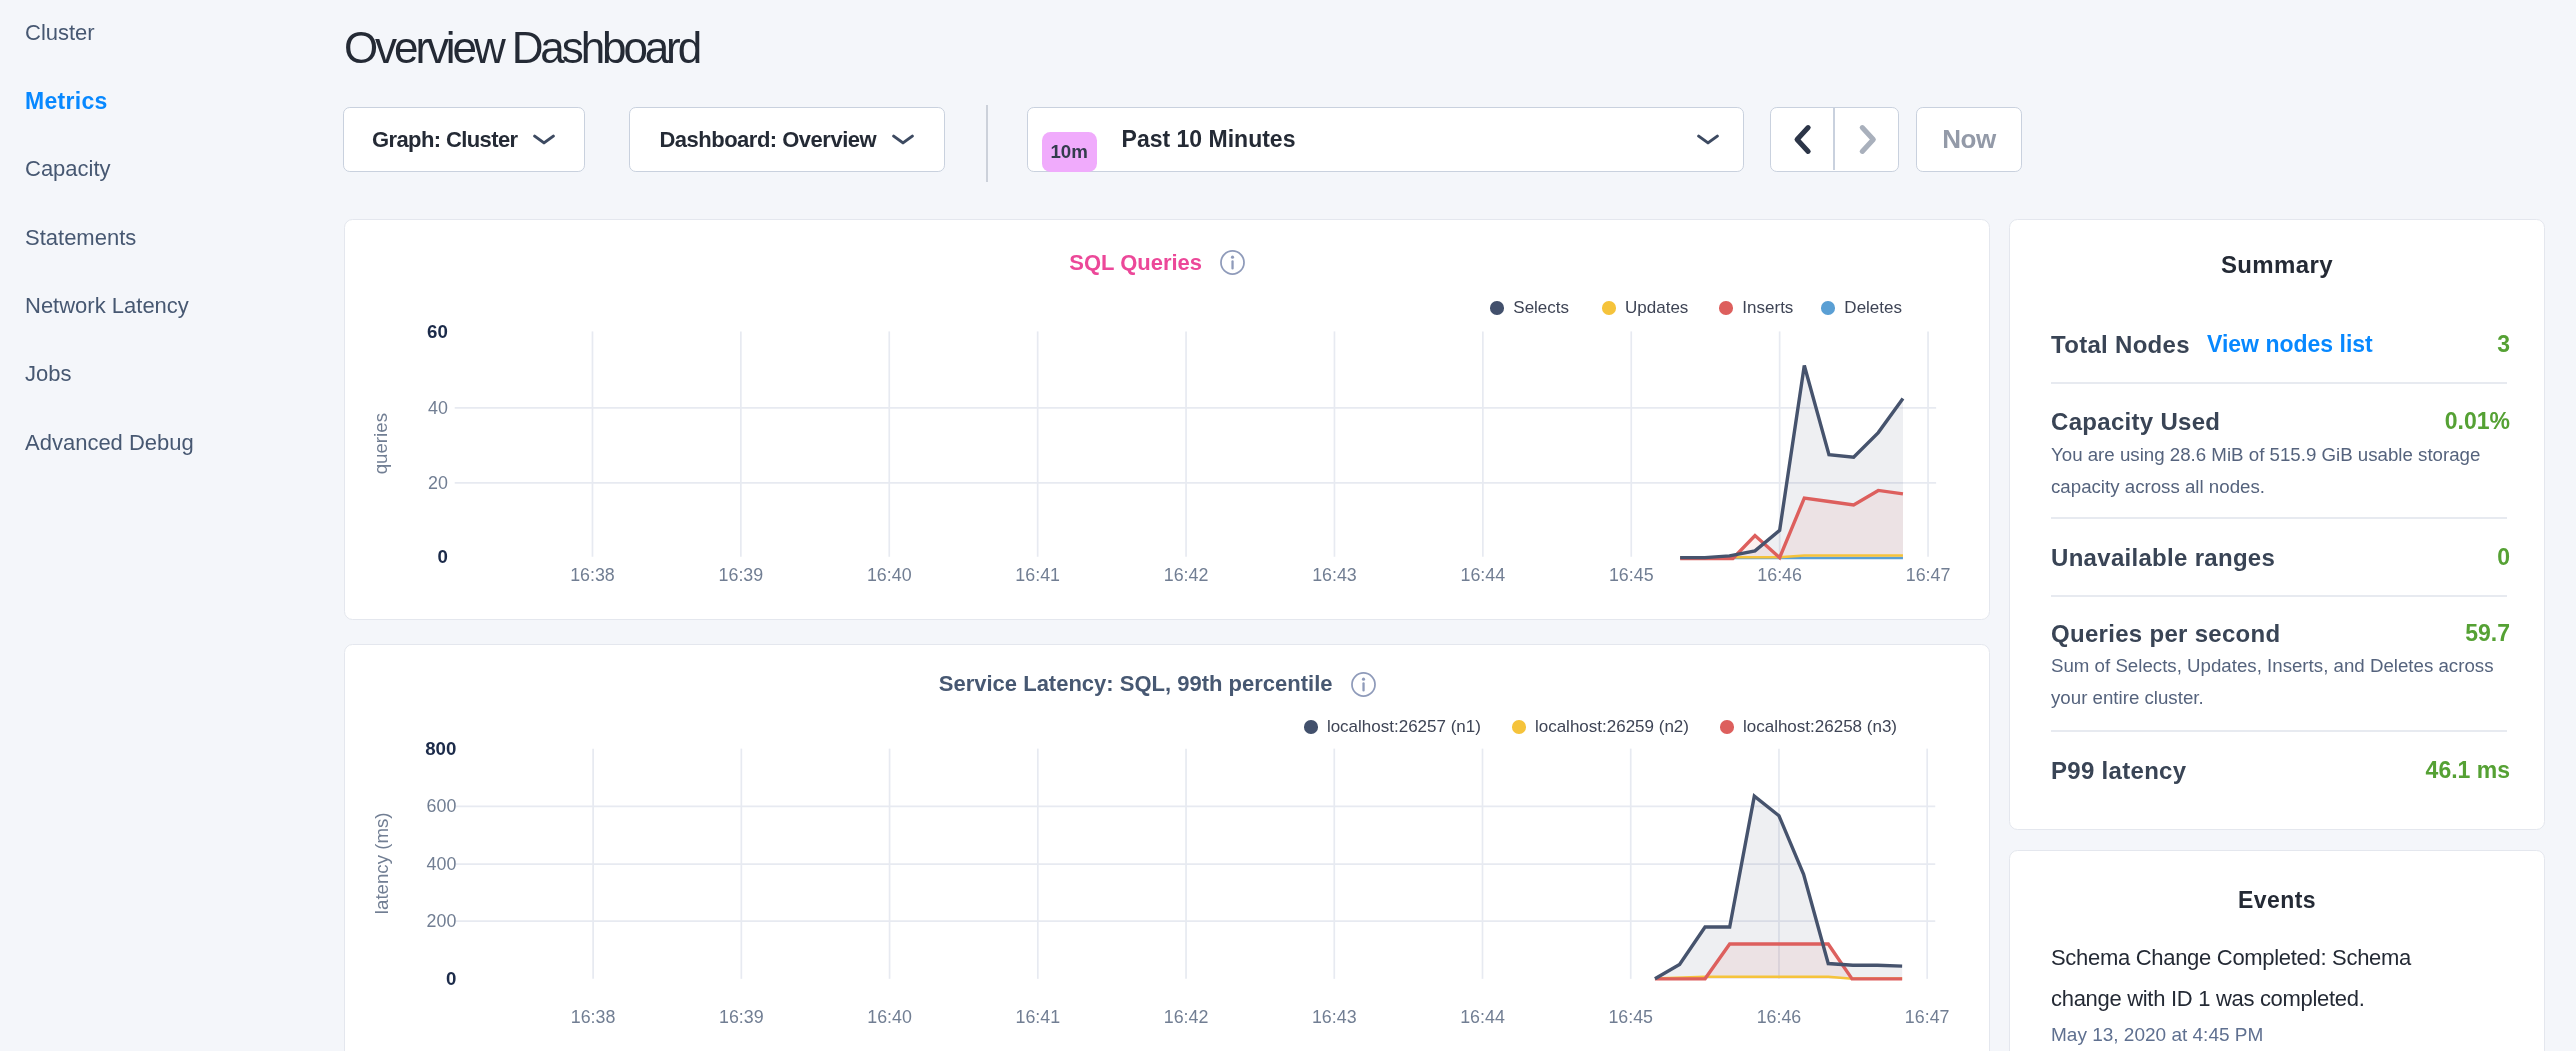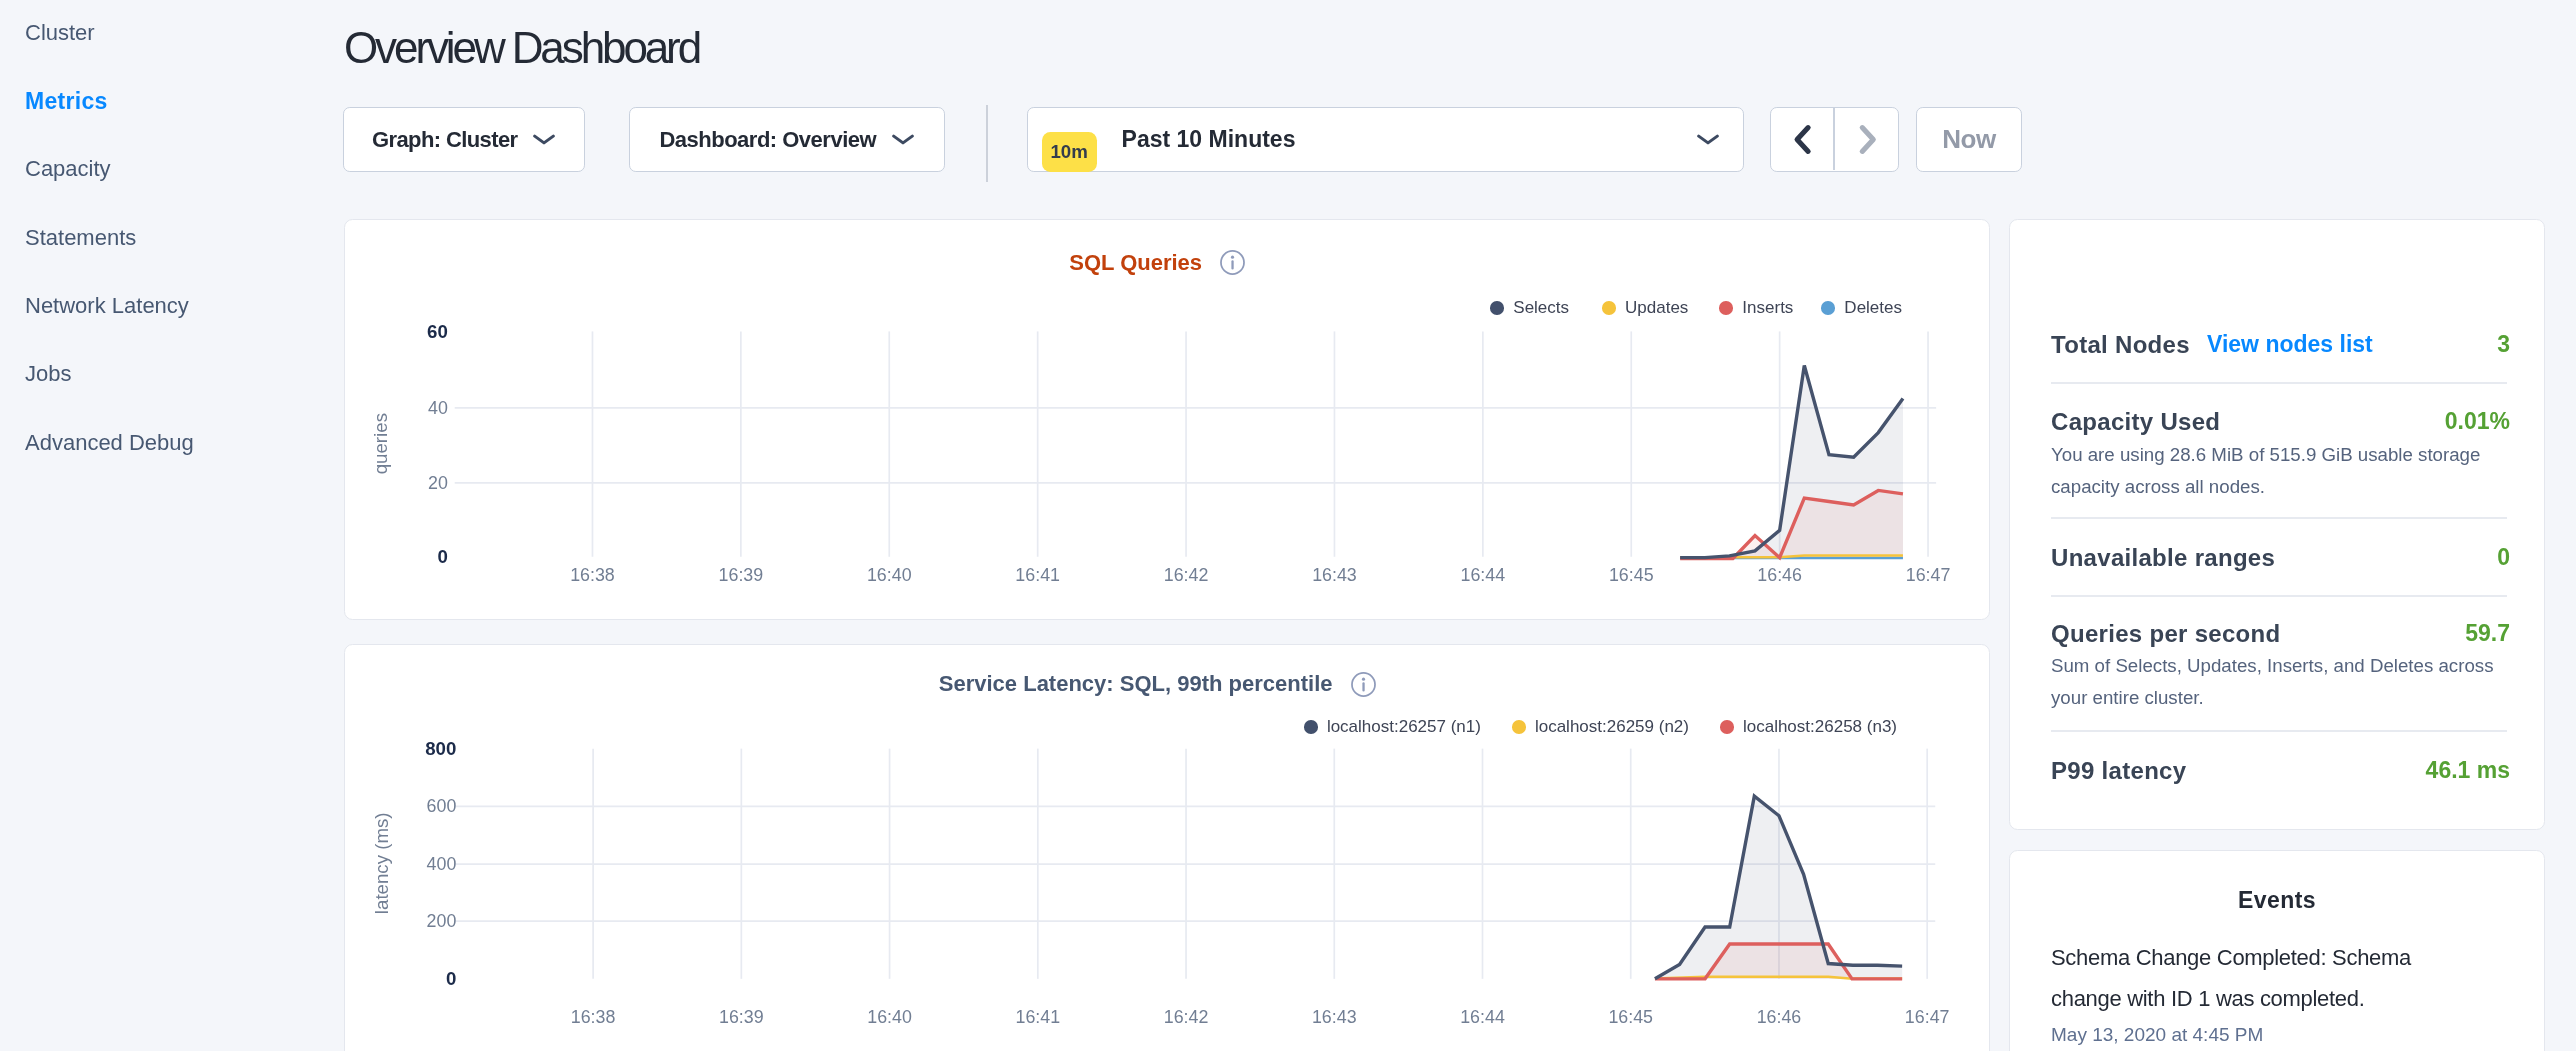--- a/index.html
+++ b/index.html
@@ -38,42 +38,42 @@
       </svg>
   </div>
   <div class="btn" style="left:629px;top:107px;width:316px;height:65px;">
     <span style="font-size:22px;letter-spacing:-0.5px;">Dashboard: Overview</span>
     <svg width="24" height="11" style="margin-left:14.5px;" viewBox="0 0 28 13">
         <polyline points="3,2.5 14,10.5 25,2.5" fill="none" stroke="#3d4a61" stroke-width="3.6" stroke-linecap="round" stroke-linejoin="round"></polyline>
       </svg>
   </div>
   <div class="abs" style="left:986px;top:105px;width:1.7px;height:77px;background:#ccd1da;"></div>
   <div class="btn" style="left:1027px;top:107px;width:717px;height:65px;justify-content:flex-start;">
-    <span style="margin-left:13.6px;background:#fde047;border-radius:8.5px;width:55px;height:40px;display:flex;align-items:center;justify-content:center;font-size:18.7px;color:#333c4d;margin-top:24px;">10m</span>
+    <span style="margin-left:13.6px;background:#f0abfc;border-radius:8.5px;width:55px;height:40px;display:flex;align-items:center;justify-content:center;font-size:18.7px;color:#333c4d;margin-top:24px;">10m</span>
     <span style="margin-left:25px;font-size:23px;">Past 10 Minutes</span>
     <svg width="24" height="11" viewBox="0 0 28 13" style="position:absolute;right:23px;">
         <polyline points="3,2.5 14,10.5 25,2.5" fill="none" stroke="#3d4a61" stroke-width="3.6" stroke-linecap="round" stroke-linejoin="round"></polyline>
       </svg>
   </div>
   <div class="btn" style="left:1770px;top:107px;width:129px;height:65px;">
     <div style="position:absolute;left:62px;top:0;width:1.7px;height:62px;background:#c9d1de;"></div>
     <svg width="20.4" height="31" viewBox="0 0 24 36" style="position:absolute;left:21px;top:16px;">
         <polyline points="19,4 6,18 19,32" fill="none" stroke="#2c3548" stroke-width="6" stroke-linecap="round" stroke-linejoin="round"></polyline>
       </svg>
     <svg width="20.4" height="31" viewBox="0 0 24 36" style="position:absolute;left:87px;top:16px;">
         <polyline points="5,4 18,18 5,32" fill="none" stroke="#a9b0bc" stroke-width="6" stroke-linecap="round" stroke-linejoin="round"></polyline>
       </svg>
   </div>
   <div class="btn" style="left:1916px;top:107px;width:106px;height:65px;">
     <span style="font-size:26px;letter-spacing:-0.4px;color:#939aa8;">Now</span>
   </div>
 
   <div class="panel" style="left:344px;top:219px;width:1646px;height:401px;">
     <div style="position:absolute;left:-18.7px;right:0;top:29px;display:flex;align-items:center;justify-content:center;">
-      <span style="font-size:22px;font-weight:bold;color:#c2410c;">SQL Queries</span>
+      <span style="font-size:22px;font-weight:bold;color:#ec4899;">SQL Queries</span>
       <svg width="27" height="27" viewBox="0 0 34 34" style="margin-left:17px;">
           <circle cx="17" cy="17" r="14.5" fill="none" stroke="#8f9bba" stroke-width="2.2"></circle>
           <circle cx="17" cy="10.3" r="2" fill="#8f9bba"></circle>
           <rect x="15.6" y="14.3" width="2.9" height="11.5" rx="1.4" fill="#8f9bba"></rect>
         </svg>
     </div>
     <div class="leg" style="top:78px;right:87px;">
       <span class="d" style="background:#42506c;"></span>
         <span>Selects</span>
       <span class="d" style="background:#f5c33b;margin-left:33px;"></span>
@@ -169,20 +169,21 @@
       <text x="42" y="257" text-anchor="middle" dominant-baseline="central" font-size="22" fill="#717e93" transform="rotate(-90 42 257)">latency (ms)</text>
       <path d="M1541,393 L1541,393 L1570,376 L1600,332 L1629,332 L1658,178 L1687,201 L1716,270 L1745,375 L1774,377 L1803,377 L1832,378 L1832,393 Z" fill="#46536d" fill-opacity="0.09"></path>
       <path d="M1541,393 L1541,393 L1600,393 L1629,352 L1745,352 L1773,393 L1832,393 L1832,393 Z" fill="#dd5f5d" fill-opacity="0.09"></path>
       <polyline points="1541,392.5 1600,390.5 1745,390.5 1770,392.5 1832,392.5" fill="none" stroke="#f5c33b" stroke-width="3"></polyline>
       <polyline points="1541,393 1600,393 1629,352 1745,352 1773,393 1832,393" fill="none" stroke="#dd5f5d" stroke-width="4"></polyline>
       <polyline points="1541,393 1570,376 1600,332 1629,332 1658,178 1687,201 1716,270 1745,375 1774,377 1803,377 1832,378" fill="none" stroke="#46536d" stroke-width="4"></polyline>
       </svg>
   </div>
 
   <div class="panel" style="left:2009px;top:219px;width:536px;height:611px;">
+    <div style="position:absolute;left:0;right:0;top:31px;text-align:center;font-size:24px;font-weight:bold;color:#242a35;letter-spacing:0.4px;">Summary</div>
     <div class="srow" style="left:41px;top:111px;">Total Nodes</div>
     <div class="abs" style="left:197px;top:111px;font-size:23px;font-weight:bold;color:#0788ff;">View nodes list</div>
     <div class="sval" style="top:111px;">3</div>
     <div class="sdiv" style="top:162px;"></div>
     <div class="srow" style="left:41px;top:188px;">Capacity Used</div>
     <div class="sval" style="top:188px;">0.01%</div>
     <div class="sdesc" style="top:219px;line-height:32px;">You are using 28.6 MiB of 515.9 GiB usable storage<br>capacity across all nodes.</div>
     <div class="sdiv" style="top:297px;"></div>
     <div class="srow" style="left:41px;top:324px;">Unavailable ranges</div>
     <div class="sval" style="top:324px;">0</div>

